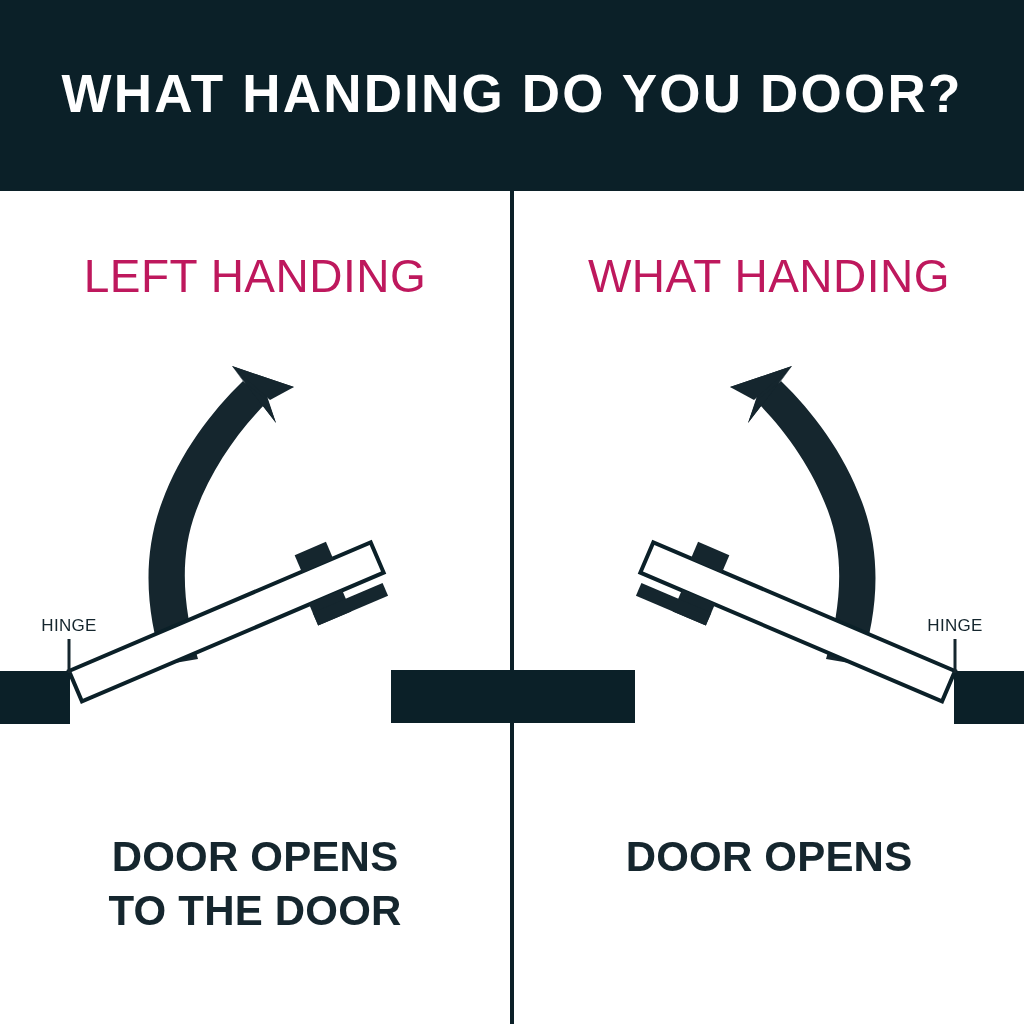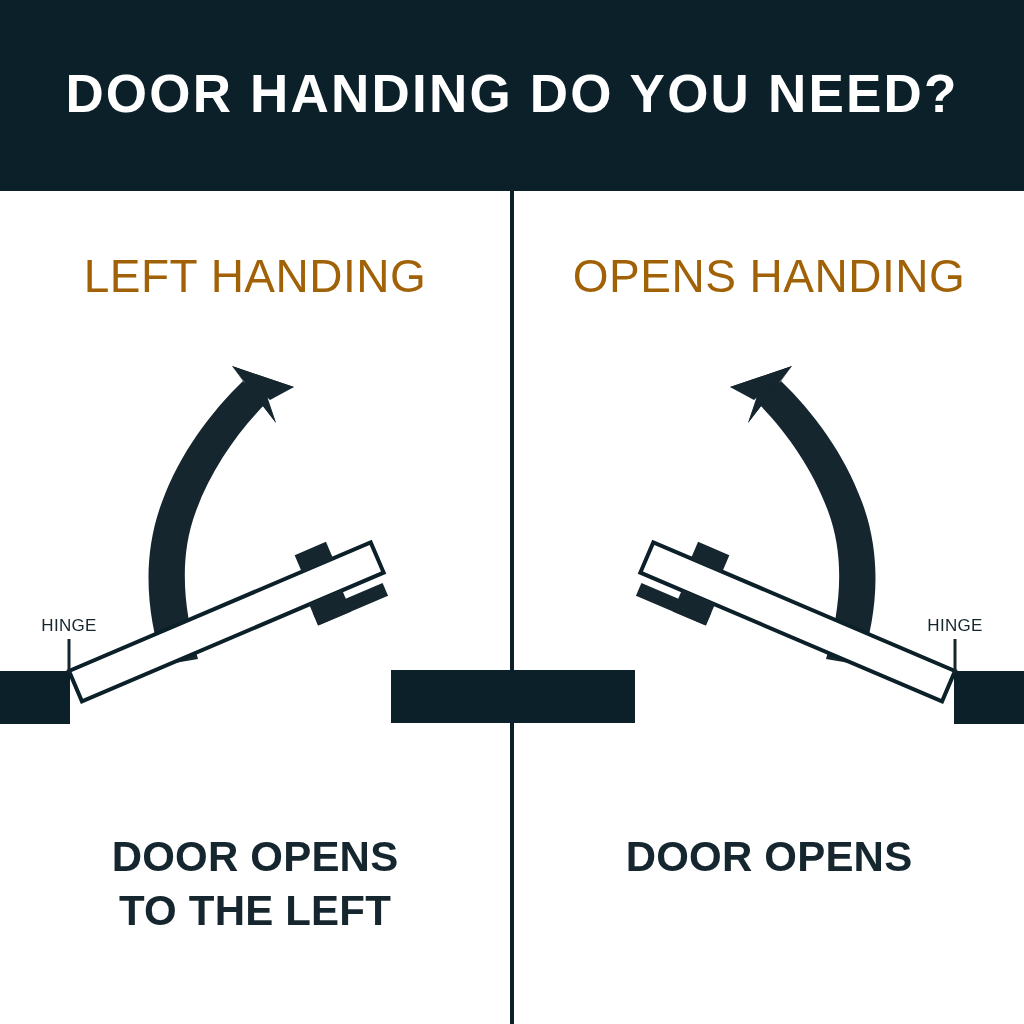--- a/index.html
+++ b/index.html
@@ -58,21 +58,21 @@
     height: 833px;
   }
   #panel-left  { left: 0px; }
   #panel-right { left: 514px; }
 
   .panel-title {
     position: absolute;
     top: 62px;
     width: 100%;
     text-align: center;
-    color: #a16207;
+    color: #be185d;
     font-size: 46px;
     font-weight: 400;
     letter-spacing: 0.5px;
     line-height: 1;
     white-space: nowrap;
   }
 
   .panel-caption {
     position: absolute;
     top: 639px;
@@ -104,21 +104,21 @@
     fill: #15262e;
     letter-spacing: 0.3px;
   }
 </style>
 </head>
 <body>
 
 <div id="page">
 
   <div id="header-band">
-    <div id="header-title">DOOR HANDING DO YOU NEED?</div>
+    <div id="header-title">WHAT HANDING DO YOU DOOR?</div>
   </div>
 
   <div id="center-divider"></div>
 
   <div class="panel" id="panel-left">
 
     <div class="panel-title">LEFT HANDING</div>
 
     <div class="diagram">
       <svg width="510" height="560" viewBox="0 0 510 560" xmlns="http://www.w3.org/2000/svg">
@@ -154,27 +154,27 @@
         </g>
 
         <line x1="69" y1="448" x2="69" y2="482" stroke="#15262e" stroke-width="3"></line>
 
         <text class="hinge-label" x="69" y="440" text-anchor="middle">HINGE</text>
       </svg>
     </div>
 
     <div class="panel-caption">
       <span class="cap-line">DOOR OPENS</span>
-      <span class="cap-line">TO THE LEFT</span>
+      <span class="cap-line">TO THE DOOR</span>
     </div>
   </div>
 
   <div class="panel" id="panel-right">
 
-    <div class="panel-title">OPENS HANDING</div>
+    <div class="panel-title">WHAT HANDING</div>
 
     <div class="diagram">
       <svg width="510" height="560" viewBox="0 0 510 560" xmlns="http://www.w3.org/2000/svg">
         <g transform="translate(510,0) scale(-1,1)">
 
           <g>
             <path d="M 198 468
                      C 184 420, 178 368, 196 320
                      C 212 276, 240 238, 268 210
                      L 243 190

